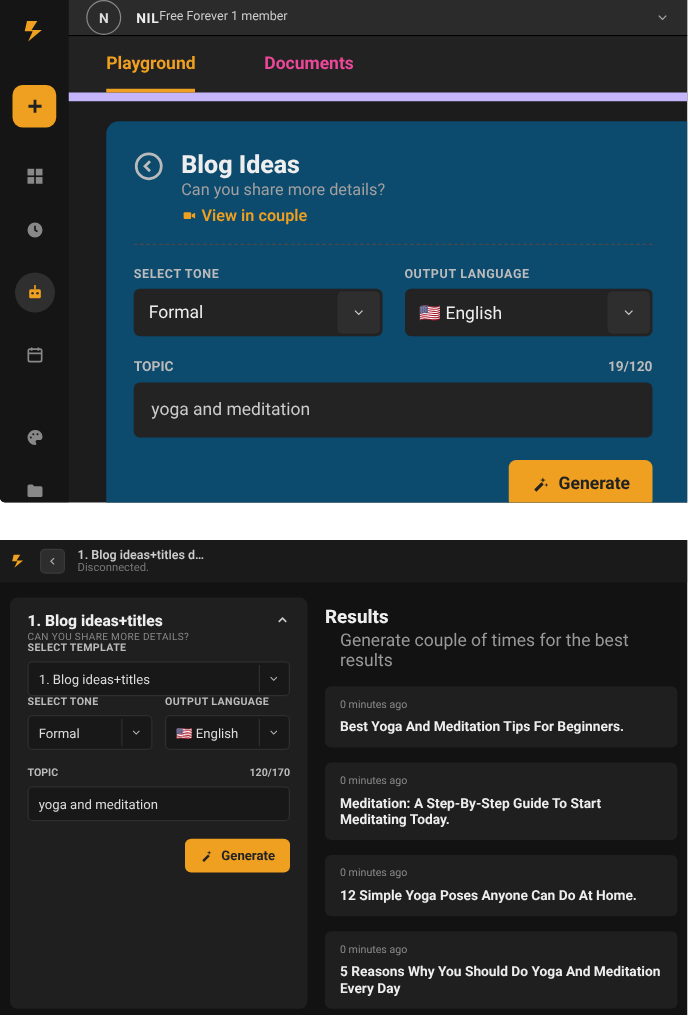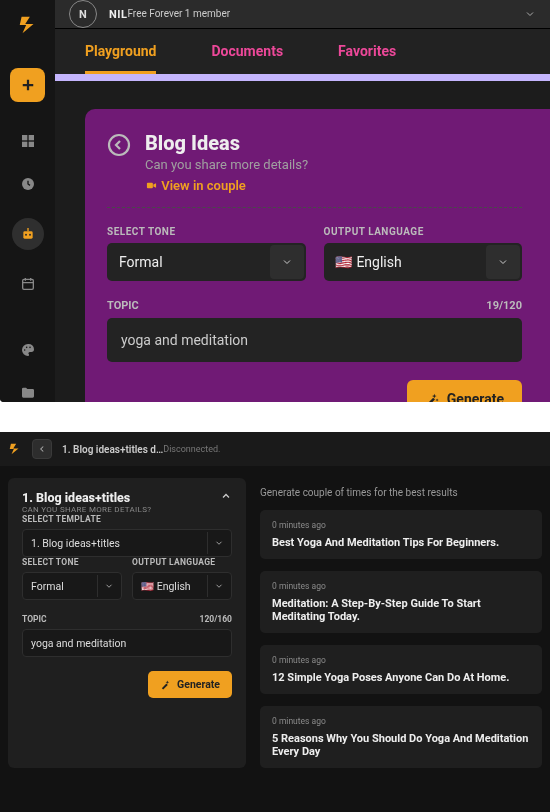--- a/index.html
+++ b/index.html
@@ -15,62 +15,62 @@
   .nav1 .ic.active svg { color:#f0a020;}
   .main1 { flex:1; display:flex; flex-direction:column; }
   .hdr1 { height:44px; background:#2b2b2b; display:flex; align-items:center; padding:0 14px; gap:12px; border-bottom:1px solid #000;}
   .avatar { width:28px; height:28px; border-radius:50%; border:1px solid #888; display:flex; align-items:center; justify-content:center; color:#ddd; font-size:11px; font-weight:700;}
   .userinfo { flex:1; display:flex; flex-direction:row; color:#eee;}
   .userinfo .name { font-size:11px; font-weight:700; letter-spacing:0.5px;}
   .userinfo .plan { font-size:10px; color:#ccc;}
   .tabs1 { display:flex; gap:55px; padding:0 30px; background:#222; border-bottom:7px solid #c4b5fd;}
   .tabs1 .tab { padding:14px 0 12px; font-size:14px; font-weight:700; color:#ec4899; cursor:pointer; }
   .tabs1 .tab.active { color:#f0a020; border-bottom:3px solid #f0a020; }
-  .panel1 { margin:28px 0 0 30px; background:#701a75; border-radius:10px 0 0 10px; padding:22px 28px 22px 22px; flex:1;}
+  .panel1 { margin:16px 0 0 30px; background:#0c4a6e; border-radius:10px 0 0 10px; padding:22px 28px 22px 22px; flex:1;}
   .panel1 .title-row { display:flex; align-items:flex-start; gap:14px;}
   .back-ic { width:24px; height:24px; color:#aaa; flex-shrink:0; margin-top:2px;}
   .title-block h2 { font-size:20px; font-weight:800; color:#eee;}
   .title-block .sub { font-size:13px; color:#a0a0a0; margin-top:2px;}
   .title-block .action { font-size:13px; color:#f0a020; font-weight:600; margin-top:6px; cursor:pointer;}
   .divider { border:0; border-top:1px dashed #4a4a4a; margin:14px 0 18px;}
   .form-row { display:flex; gap:18px;}
   .field { display:flex; flex-direction:column; flex:1;}
   .field label { font-size:10px; font-weight:700; color:#bbb; letter-spacing:0.5px;}
   .select1 { margin-top:6px; height:38px; background:#232323; border:none; border-radius:5px; display:flex; align-items:center; justify-content:space-between; padding:0 2px 0 12px; color:#eee; font-size:14px;}
   .select1 .caret { width:34px; height:34px; background:#2e2e2e; border-radius:4px; display:flex; align-items:center; justify-content:center;}
   .topic-row { margin-top:18px; display:flex; justify-content:space-between; font-size:11px; font-weight:700; color:#bbb;}
   .topic-input { margin-top:6px; height:44px; background:#232323; border:none; border-radius:5px; padding:0 14px; color:#ccc; font-size:14px; display:flex; align-items:center;}
   .gen-row { display:flex; justify-content:flex-end; margin-top:18px;}
   .btn-gen { background:#f0a020; color:#222; font-weight:700; font-size:14px; padding:11px 18px; border:none; border-radius:6px; cursor:pointer; display:flex; align-items:center; gap:8px;}
 
   .shot2 { width:550px; height:380px; background:#121212; margin-top:30px; overflow:hidden; position:relative;}
   .topbar2 { height:34px; display:flex; align-items:center; gap:10px; padding:0 8px; background:#1a1a1a;}
   .logo2 { width:14px; height:14px; color:#f0a020;}
   .back2 { width:20px; height:20px; background:#2d2d2d; border:1px solid #3a3a3a; border-radius:4px; display:flex; align-items:center; justify-content:center; color:#aaa; font-size:12px;}
-  .crumb2 { display:flex; flex-direction:row;}
+  .crumb2 { display:flex; flex-direction:column;}
   .crumb2 .t { font-size:10px; color:#ccc; font-weight:600;}
   .crumb2 .s { font-size:9px; color:#777;}
   .body2 { display:flex; gap:8px; padding:12px 8px;}
   .left2 { width:238px; background:#1f1f1f; border-radius:6px; padding:12px 14px;}
   .left2 .hdr { display:flex; justify-content:space-between; align-items:flex-start;}
   .left2 .hdr h3 { font-size:12.5px; font-weight:800; color:#eee;}
   .left2 .hdr .sub { font-size:8px; color:#888; letter-spacing:0.3px;}
   .label2 { font-size:8.5px; color:#bbb; font-weight:700; letter-spacing:0.3px; }
   .select2 { height:28px; background:#181818; border:1px solid #2e2e2e; border-radius:4px; display:flex; align-items:center; justify-content:space-between; padding:0 2px 0 8px; color:#ddd; font-size:10.5px; margin-top:5px;}
   .select2 .caret2 { width:22px; height:22px; display:flex; align-items:center; justify-content:center; border-left:1px solid #2e2e2e;}
   .row2 { display:flex; gap:10px;}
   .row2 .col2 { flex:1;}
   .topic-lbl2 { display:flex; justify-content:space-between; margin-top:14px;}
   .topic-lbl2 span { font-size:8.5px; color:#bbb; font-weight:700;}
   .input2 { height:28px; background:#181818; border:1px solid #2e2e2e; border-radius:4px; padding:0 8px; color:#ddd; font-size:10.5px; margin-top:5px; display:flex; align-items:center;}
   .gen2-row { display:flex; justify-content:flex-end; margin-top:14px;}
   .gen2 { background:#f0a020; color:#222; font-weight:700; font-size:10.5px; padding:7px 12px; border:none; border-radius:5px; cursor:pointer; display:flex; align-items:center; gap:6px;}
   .right2 { flex:1; padding:6px 0 0 6px;}
   .right2 h3 { font-size:15px; font-weight:800; color:#eee;}
-  .right2 .sub { font-size:10px; color:#999; margin-top:3px;}
+  .right2 .sub { font-size:14px; color:#999; margin-top:3px;margin-left:12px;}
   .result-card { background:#1f1f1f; border-radius:5px; padding:10px 12px; margin-top:12px;}
   .result-card .ts { font-size:8.5px; color:#8a8a8a;}
   .result-card .txt { font-size:11px; color:#eee; font-weight:700; margin-top:6px;}
   svg { display:block;}
   .chev { width:12px; height:12px; }
 </style>
 </head>
 <body>
 
 <div class="shot1">
@@ -140,21 +140,20 @@
         <div class="plan">Free Forever 1 member</div>
       </div>
       <svg class="chev" viewBox="0 0 24 24" fill="none" stroke="#aaa" stroke-width="2">
           <path d="M6 9l6 6 6-6"></path>
         </svg>
     </div>
 
     <div class="tabs1">
       <div class="tab active">Playground</div>
       <div class="tab">Documents</div>
-      <div class="tab">Favorites</div>
     </div>
 
     <div class="panel1">
       <div class="title-row">
         <div class="back-ic">
           <svg viewBox="0 0 24 24" fill="none" stroke="#bbb" stroke-width="2.2">
               <circle cx="12" cy="12" r="10"></circle>
               <path d="M13 8l-4 4 4 4"></path>
             </svg>
         </div>
@@ -276,35 +275,36 @@
                 <svg width="10" height="10" viewBox="0 0 24 24" fill="none" stroke="#bbb" stroke-width="2">
                   <path d="M6 9l6 6 6-6"></path>
                 </svg>
               </div>
           </div>
         </div>
       </div>
 
       <div class="topic-lbl2">
         <span>TOPIC</span>
-        <span>120/160</span>
+        <span>120/170</span>
       </div>
       <div class="input2">yoga and meditation</div>
 
       <div class="gen2-row">
         <button class="gen2">
           <svg width="11" height="11" viewBox="0 0 24 24" fill="#222">
               <path d="M4 20l10-10 3 3L7 23zM15 6l1-3 1 3 3 1-3 1-1 3-1-3-3-1z"></path>
             </svg>
           <span>Generate</span>
         </button>
       </div>
     </div>
 
     <div class="right2">
+      <h3>Results</h3>
       <div class="sub">Generate couple of times for the best results</div>
 
       <div class="result-card">
         <div class="ts">0 minutes ago</div>
         <div class="txt">Best Yoga And Meditation Tips For Beginners.</div>
       </div>
       <div class="result-card">
         <div class="ts">0 minutes ago</div>
         <div class="txt">Meditation: A Step-By-Step Guide To Start Meditating Today.</div>
       </div>

